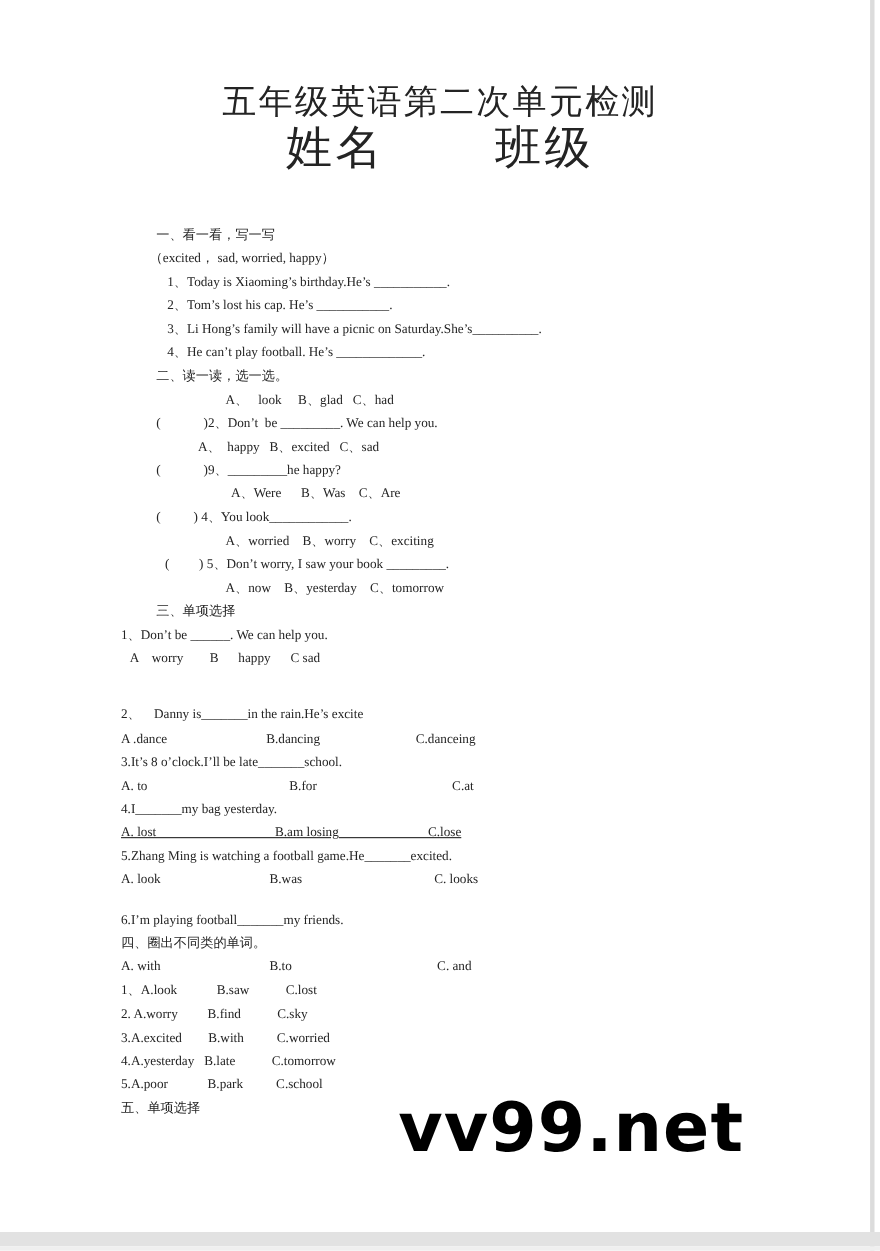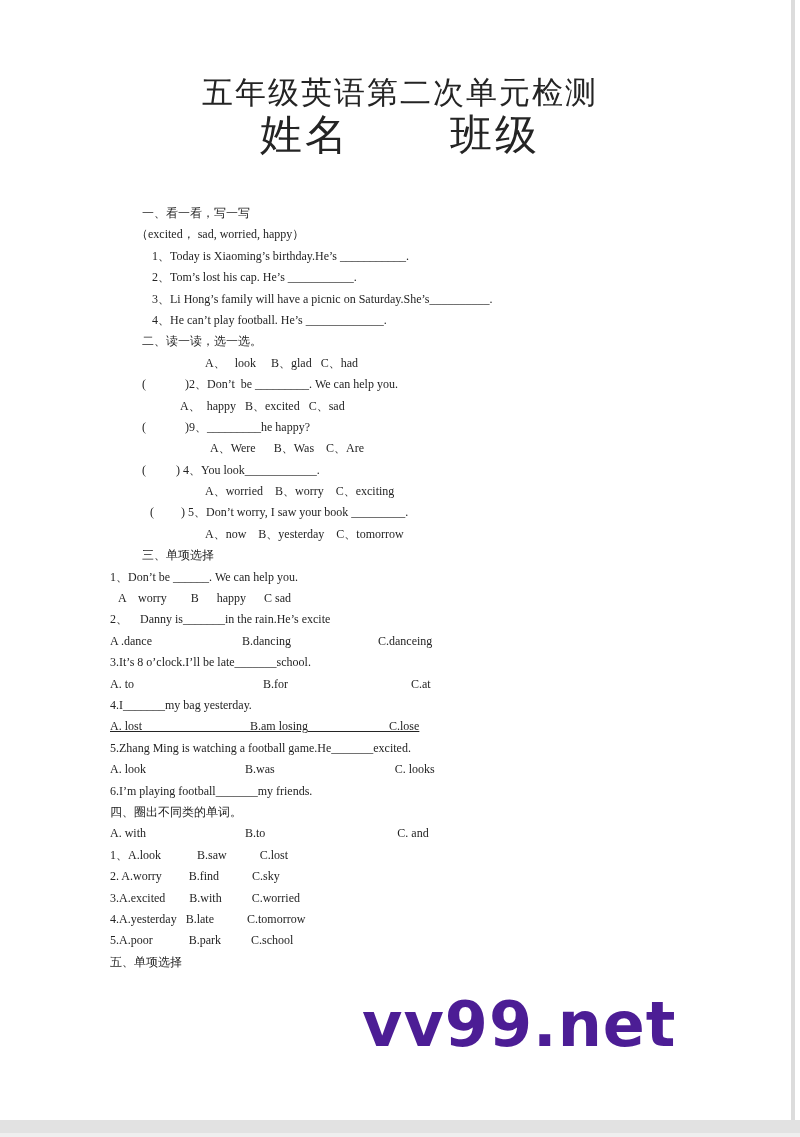--- a/index.html
+++ b/index.html
@@ -96,37 +96,37 @@
       <div class="doc-line" style="padding-left: 70px;">A、  happy   B、excited   C、sad</div>
       <div class="doc-line" style="padding-left: 32px;">(             )9、_________he happy?</div>
       <div class="doc-line" style="padding-left: 100px;">A、Were      B、Was    C、Are</div>
       <div class="doc-line" style="padding-left: 32px;">(          ) 4、You look____________.</div>
       <div class="doc-line" style="padding-left: 95px;">A、worried    B、worry    C、exciting</div>
       <div class="doc-line" style="padding-left: 40px;">(         ) 5、Don’t worry, I saw your book _________.</div>
       <div class="doc-line" style="padding-left: 95px;">A、now    B、yesterday    C、tomorrow</div>
       <div class="doc-line" style="padding-left: 32px;">三、单项选择</div>
       <div class="doc-line" style="padding-left: 0px;">1、Don’t be ______. We can help you.</div>
       <div class="doc-line" style="padding-left: 8px;">A    worry        B      happy      C sad</div>
-      <div class="doc-line" style="padding-left: 0px;">2、    Danny is_______in the rain.He’s excite</div>
+      <div class="doc-line" style="padding-left: 0px; margin-top: 30px;">2、    Danny is_______in the rain.He’s excite</div>
       <div class="doc-line" style="padding-left: 0px;">A .dance                              B.dancing                             C.danceing</div>
       <div class="doc-line" style="padding-left: 0px;">3.It’s 8 o’clock.I’ll be late_______school.</div>
       <div class="doc-line" style="padding-left: 0px;">A. to                                           B.for                                         C.at</div>
       <div class="doc-line" style="padding-left: 0px;">4.I_______my bag yesterday.</div>
       <div class="doc-line" style="padding-left: 0px; text-decoration: underline;">A. lost                                    B.am losing                           C.lose</div>
       <div class="doc-line" style="padding-left: 0px;">5.Zhang Ming is watching a football game.He_______excited.</div>
       <div class="doc-line" style="padding-left: 0px;">A. look                                 B.was                                        C. looks</div>
-      <div class="doc-line" style="padding-left: 0px;">6.I’m playing football_______my friends.</div>
+      <div class="doc-line" style="padding-left: 0px; margin-top: 15px;">6.I’m playing football_______my friends.</div>
       <div class="doc-line" style="padding-left: 0px;">四、圈出不同类的单词。</div>
       <div class="doc-line" style="padding-left: 0px;">A. with                                 B.to                                            C. and</div>
       <div class="doc-line" style="padding-left: 0px;">1、A.look            B.saw           C.lost</div>
       <div class="doc-line" style="padding-left: 0px;">2. A.worry         B.find           C.sky</div>
       <div class="doc-line" style="padding-left: 0px;">3.A.excited        B.with          C.worried</div>
       <div class="doc-line" style="padding-left: 0px;">4.A.yesterday   B.late           C.tomorrow</div>
       <div class="doc-line" style="padding-left: 0px;">5.A.poor            B.park          C.school</div>
       <div class="doc-line" style="padding-left: 0px;">五、单项选择</div>
     </div>
 
-  <div class="watermark" style="color: #4c1d95;">vv99.net</div>
+  <div class="watermark" style="color: #000000;">vv99.net</div>
 
   <div class="edge-right" style="background: rgb(220, 220, 220);"></div>
   <div class="bottom-band" style="background: rgb(226, 226, 226);"></div>
   <div class="bottom-band-light"></div>
 </div>
 
 </body></html>

